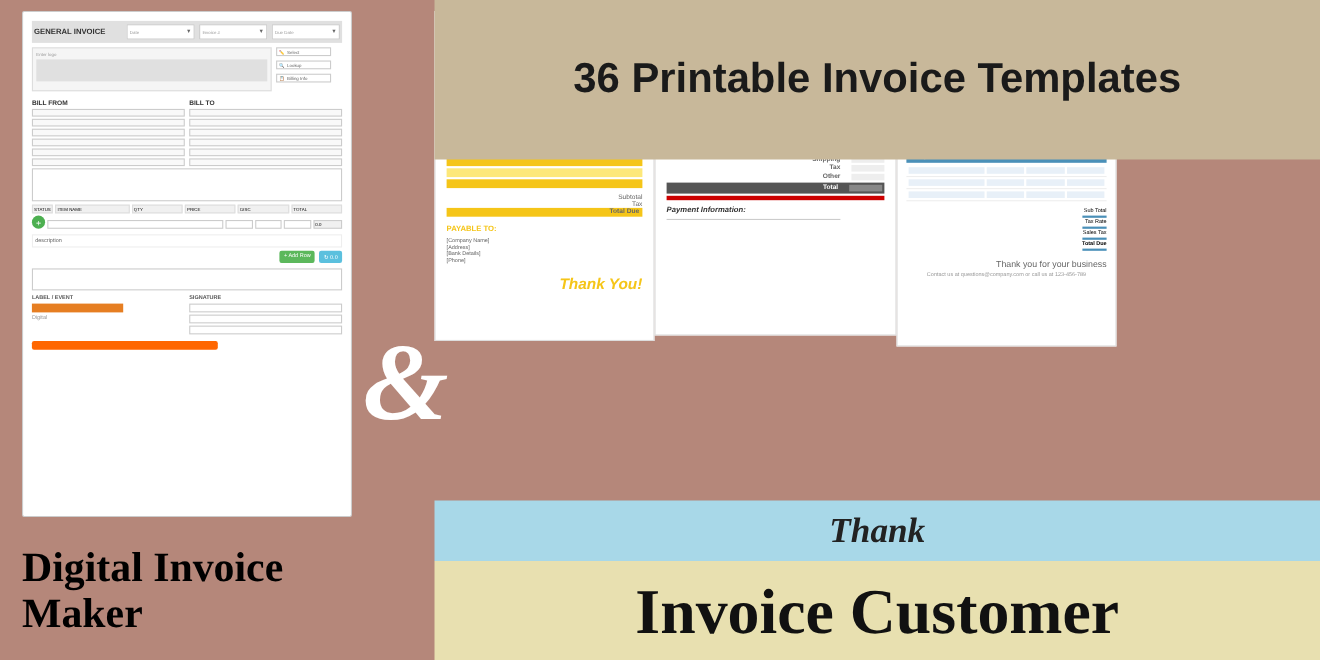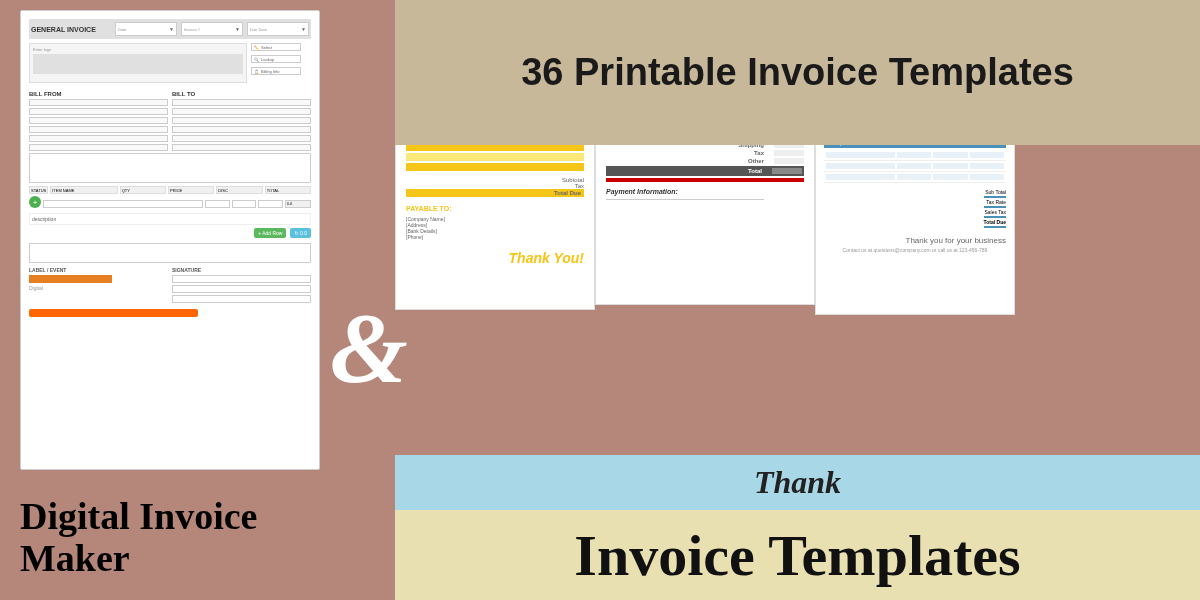--- a/index.html
+++ b/index.html
@@ -943,19 +943,19 @@
       <div class="printable-title">36 Printable Invoice Templates</div>
     </div>
 
     <div style="position:absolute;top:455px;left:0;width:805px;height:145px;">
 
       <div class="free-strip">
         <span class="free-text">Thank</span>
       </div>
 
       <div class="invoice-templates-strip">
-        <span class="invoice-templates-text">Invoice Templates</span>
+        <span class="invoice-templates-text">Invoice Customer</span>
       </div>
     </div>
 
   </div>
 
 </div>
 
 </body></html>

